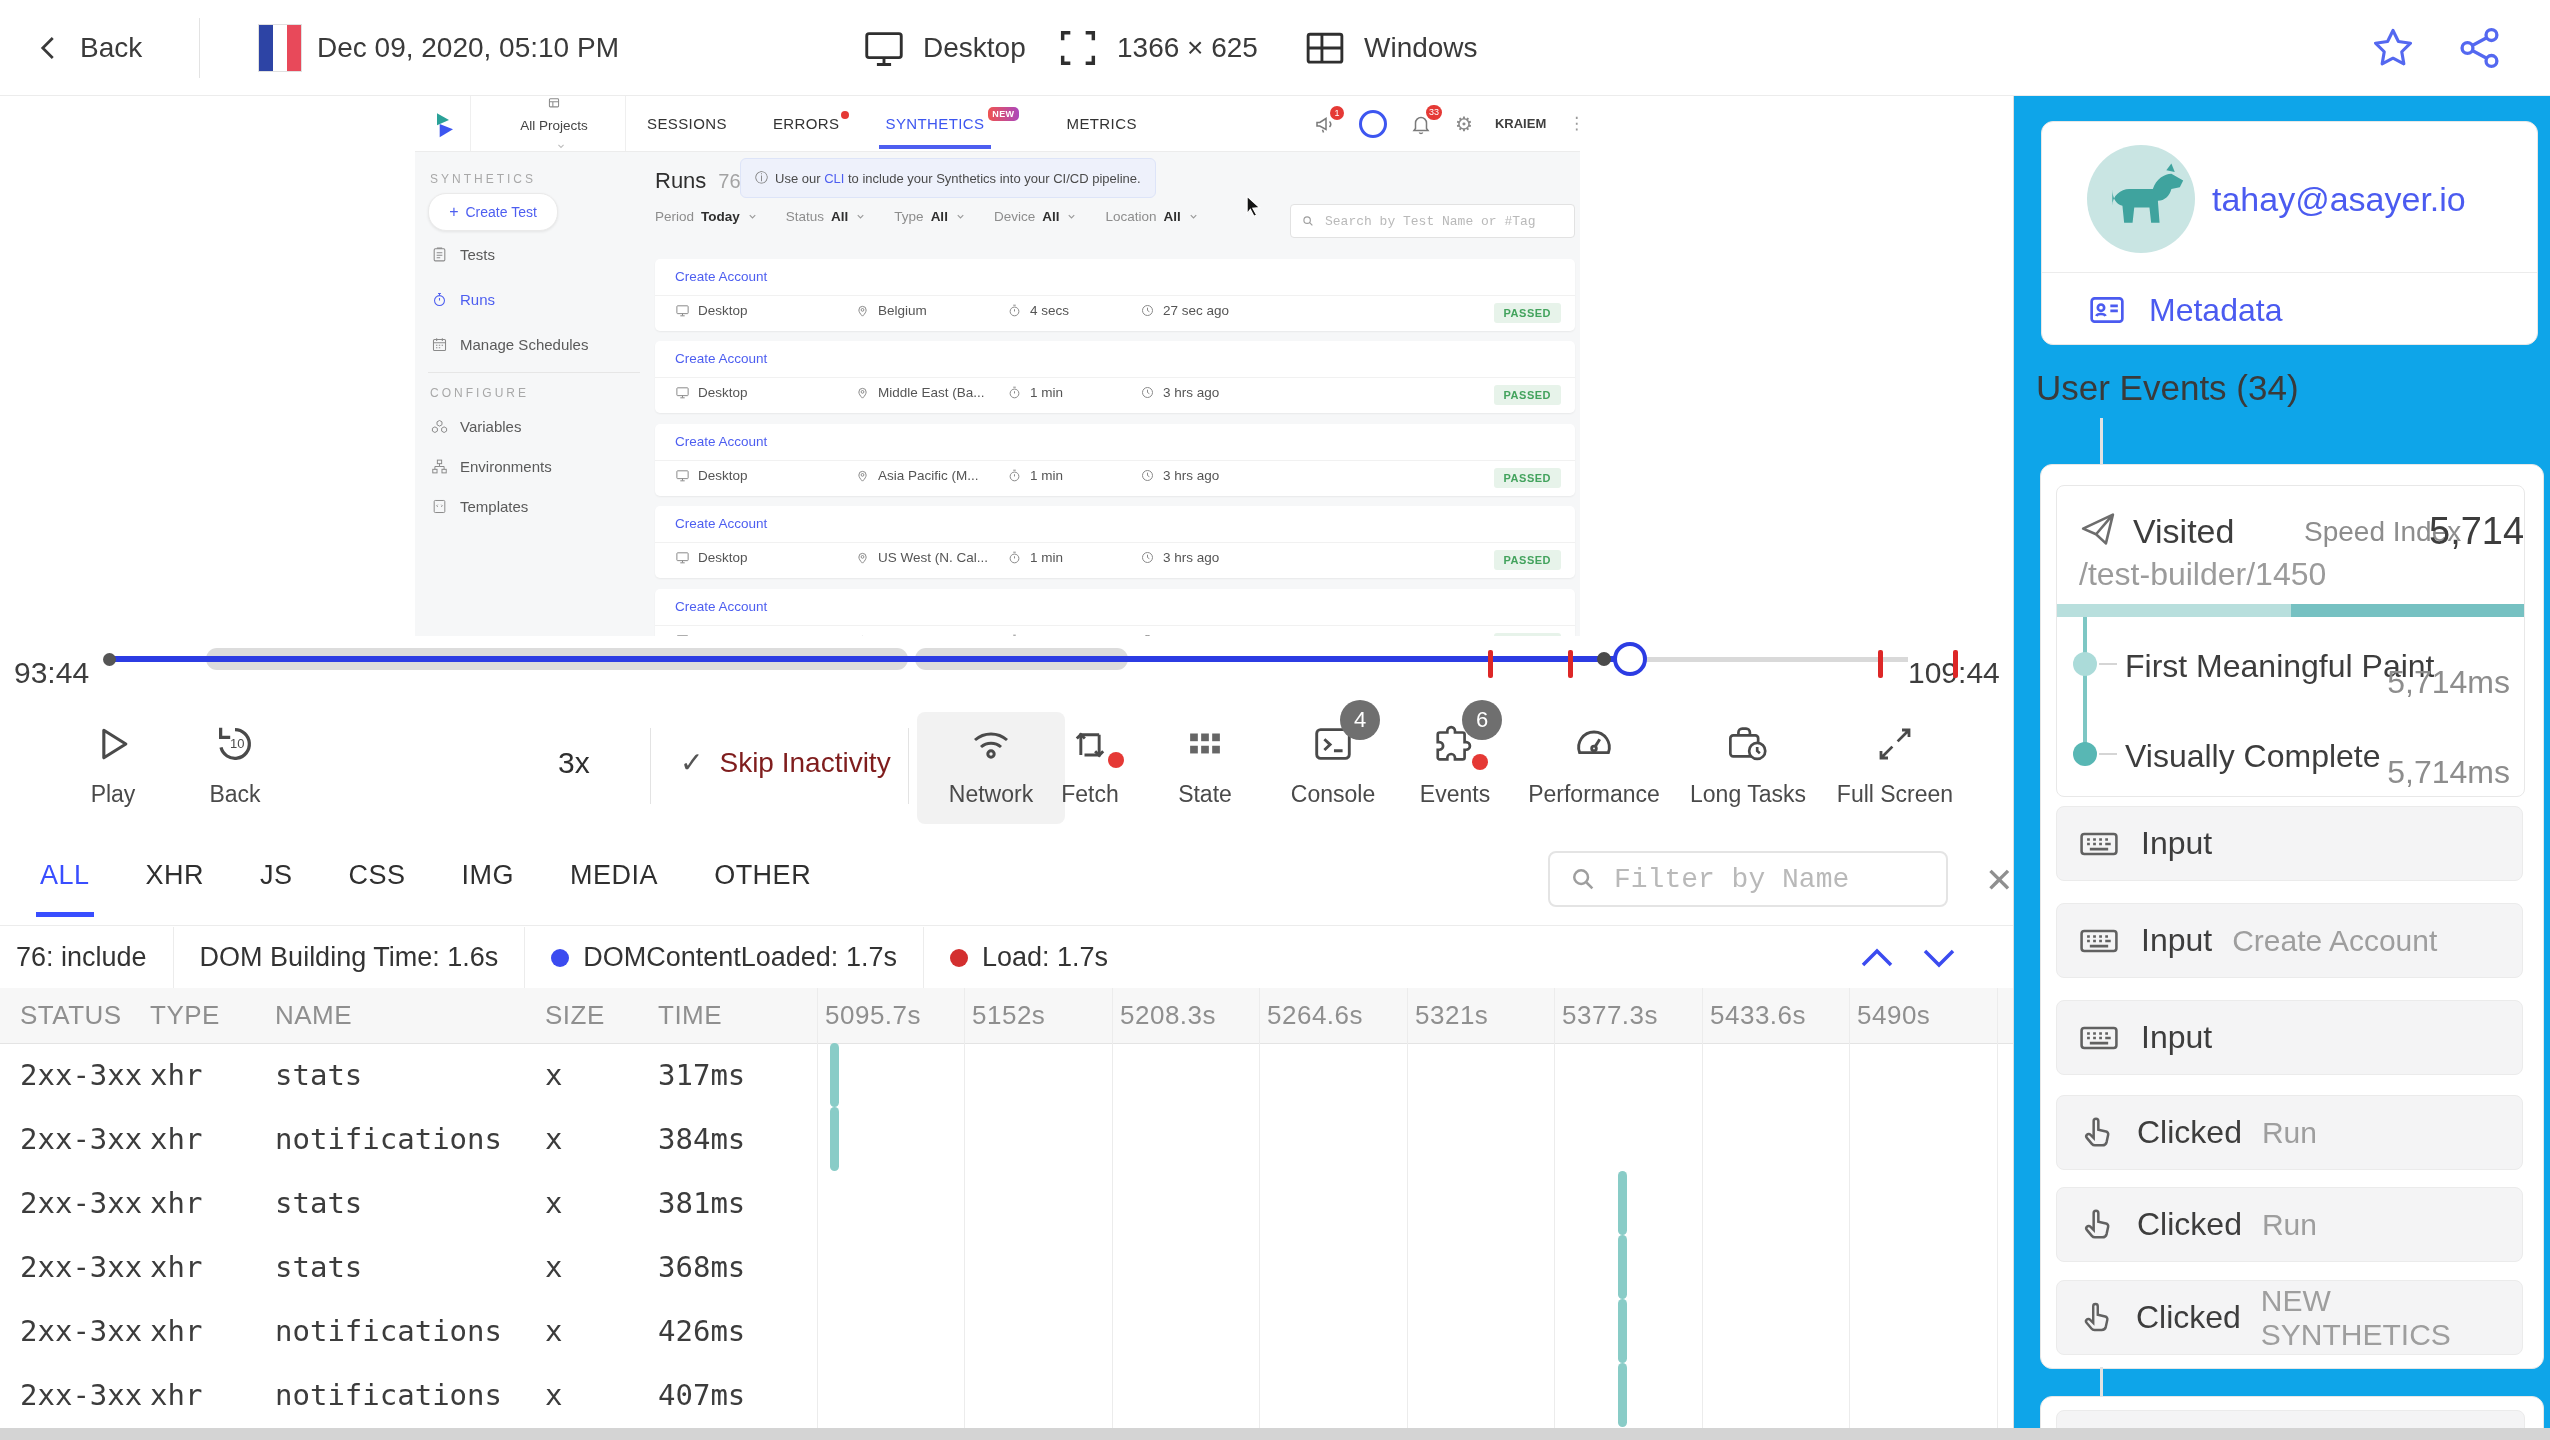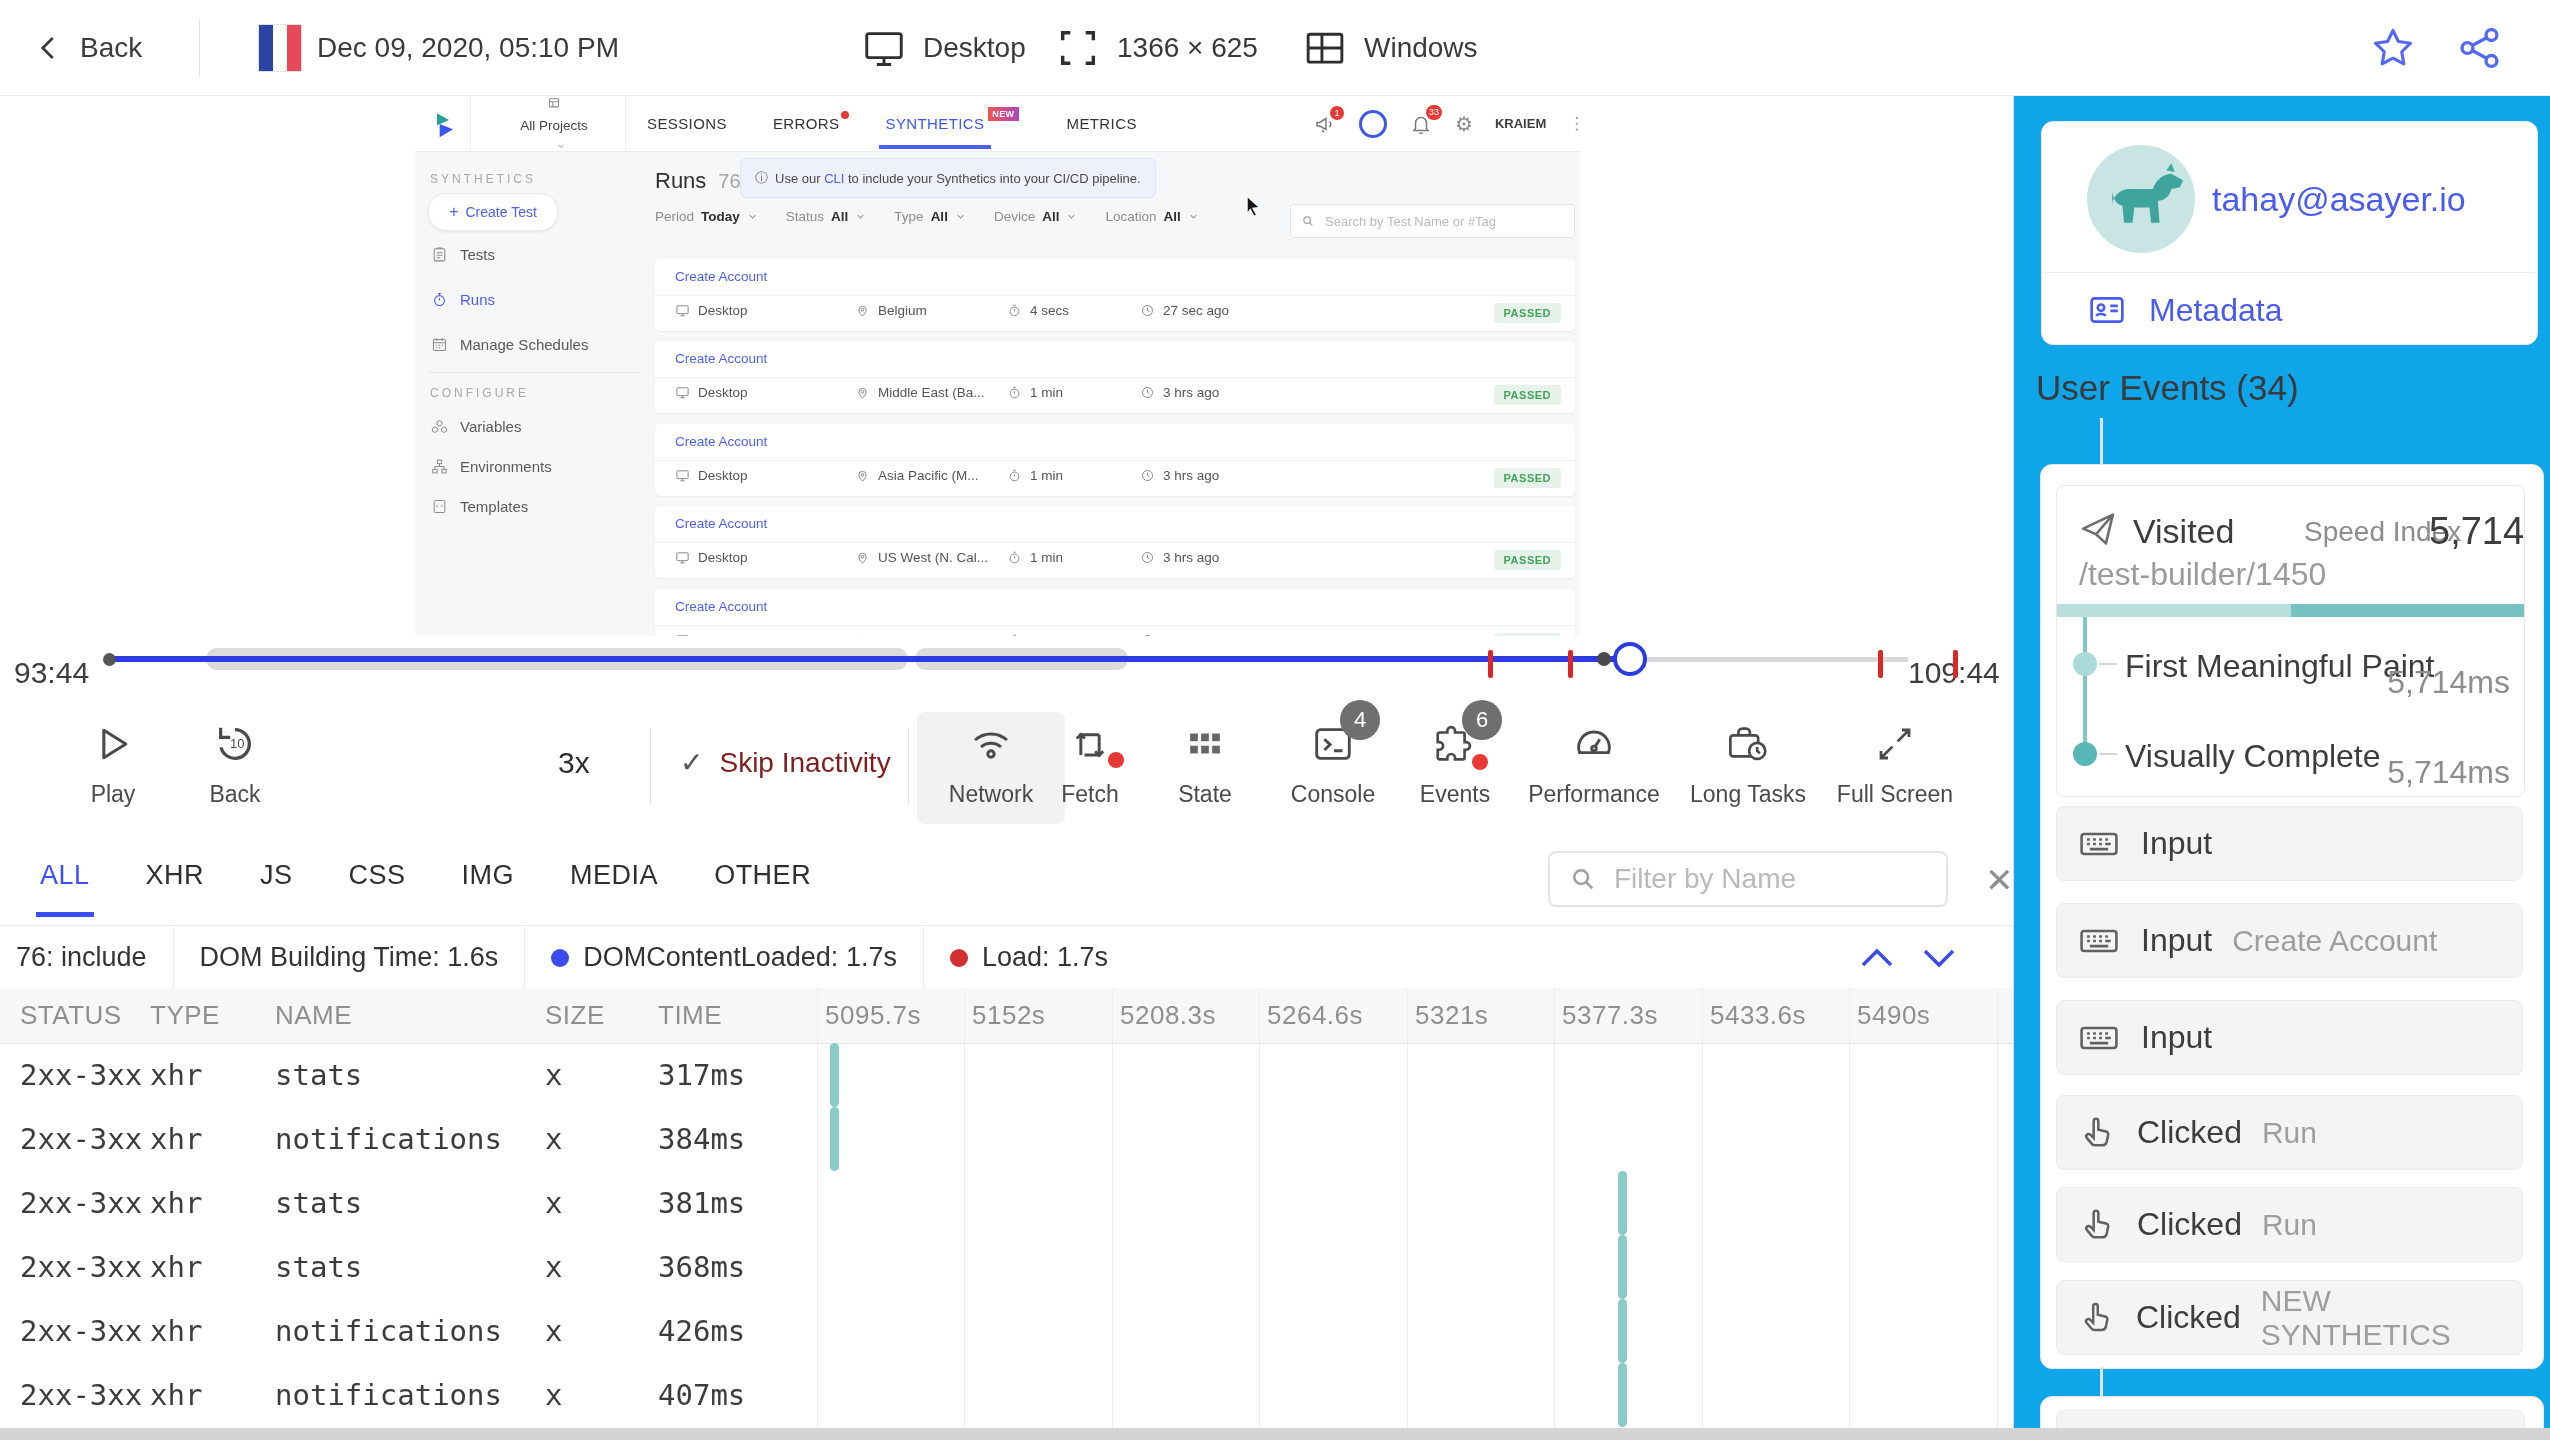--- a/index.html
+++ b/index.html
@@ -57,21 +57,21 @@
   #sidebar{position:absolute;left:2013px;top:96px;width:537px;height:1332px;background:#0ea5e9;border-left:1px solid #dedede;overflow:hidden;}
   .card{position:absolute;background:#fff;border:1px solid #e7e7e7;border-radius:12px;}
   .ev-item{position:absolute;left:15px;width:467px;height:75px;background:#f4f4f5;border:1px solid #ebebeb;border-radius:8px;
     display:flex;align-items:center;padding-left:20px;box-sizing:border-box;gap:20px;}
   .ev-label{font-size:32px;color:#3d3d3d;}
   .ev-value{font-size:30px;color:#9e9e9e;}
   .tl-dot{position:absolute;width:24px;height:24px;border-radius:50%;}
   .metric-label{position:absolute;left:68px;font-size:32px;color:#3d3d3d;}
   .metric-value{position:absolute;right:14px;font-size:32px;color:#8d8d8d;margin-top:16px;}
   .dash{position:absolute;left:42px;width:18px;height:2px;background:#d5d5d5;}
-  input{font-family:Liberation Sans, sans-serif;}
+  input{font-family:Liberation Mono, monospace;}
   input::placeholder{color:#b9b9b9;}
 </style>
 </head>
 <body>
 
 <div id="screen">
 
   <div id="topbar">
     <div class="tb-item" style="left:34px;">
       <svg width="30" height="30" viewBox="0 0 24 24">
@@ -139,21 +139,21 @@
           <span style="font-size:13.5px;color:#444;">All Projects</span>
           <svg width="12" height="12" viewBox="0 0 24 24" fill="none" stroke="#bbb" stroke-width="2.4" style="margin-left:14px;">
               <path d="M6 9l6 6 6-6"></path>
             </svg>
         </div>
         <div class="abs row" style="left:232px;top:0;height:55px;gap:46px;">
           <span class="app-tab">SESSIONS</span>
           <span class="app-tab"><span>ERRORS</span><span style="position:absolute;right:-10px;top:-4px;width:8px;height:8px;border-radius:50%;background:#e53935;"></span></span>
           <span class="app-tab" style="color:#3d56f0;">
             <span>SYNTHETICS</span>
-            <span style="position:absolute;right:-34px;top:-8px;font-size:9px;color:#fff;font-weight:bold;padding:2px 4px;border-radius:0;background:linear-gradient(90deg,#ef5350,#ab47bc);">NEW</span>
+            <span style="position:absolute;right:-34px;top:-8px;font-size:9px;color:#fff;font-weight:bold;padding:2px 4px;border-radius:5px;background:linear-gradient(90deg,#ef5350,#ab47bc);">NEW</span>
             <span style="position:absolute;left:-6px;right:-6px;bottom:-17px;height:4px;background:#4d5ef0;"></span>
           </span>
           <span class="app-tab" style="margin-left:36px;">METRICS</span>
         </div>
         <div class="abs row" style="left:898px;top:0;height:55px;gap:22px;">
           <span style="position:relative;">
             <svg width="24" height="24" viewBox="0 0 24 24" fill="none" stroke="#7a7a7a" stroke-width="1.5">
                 <path d="M4 10.5v3.5h2.8l6.2 3.5V6.5L6.8 10.5H4z"></path>
                 <path d="M16.5 9.5a4 4 0 0 1 0 5.5M9.5 17.8l1 2.7"></path>
               </svg>

